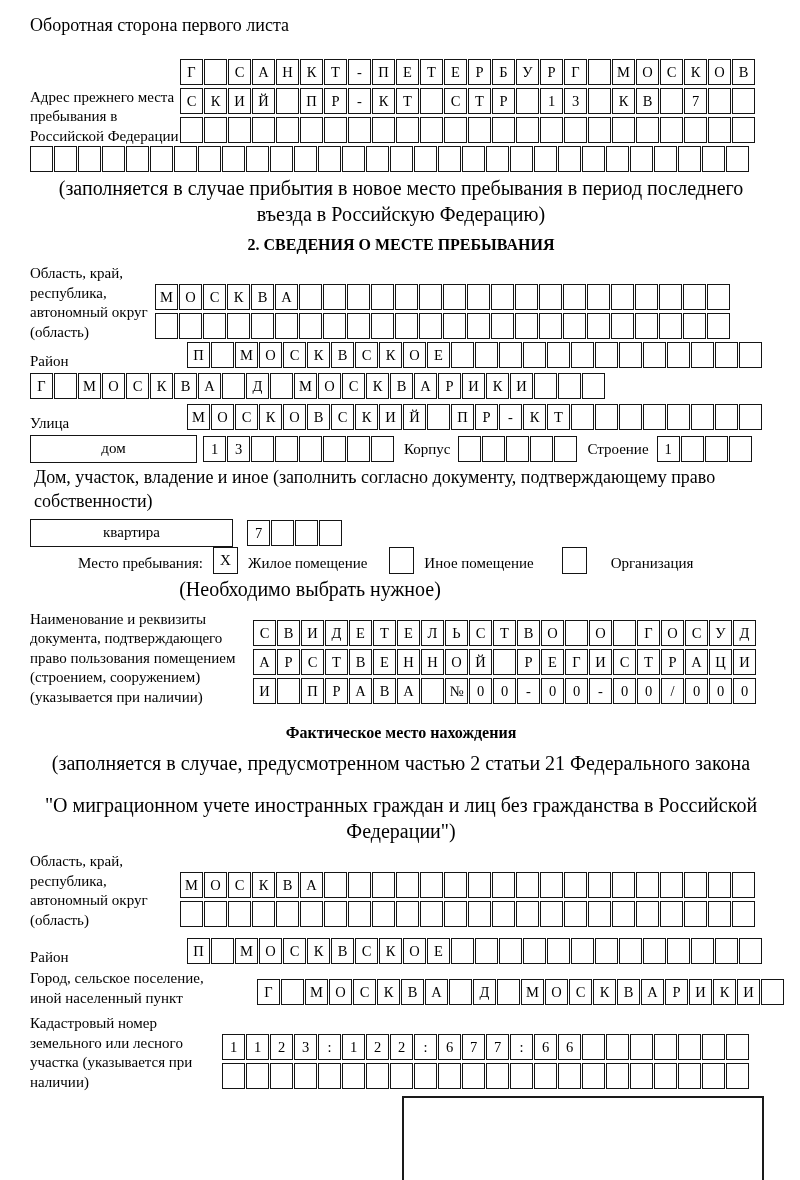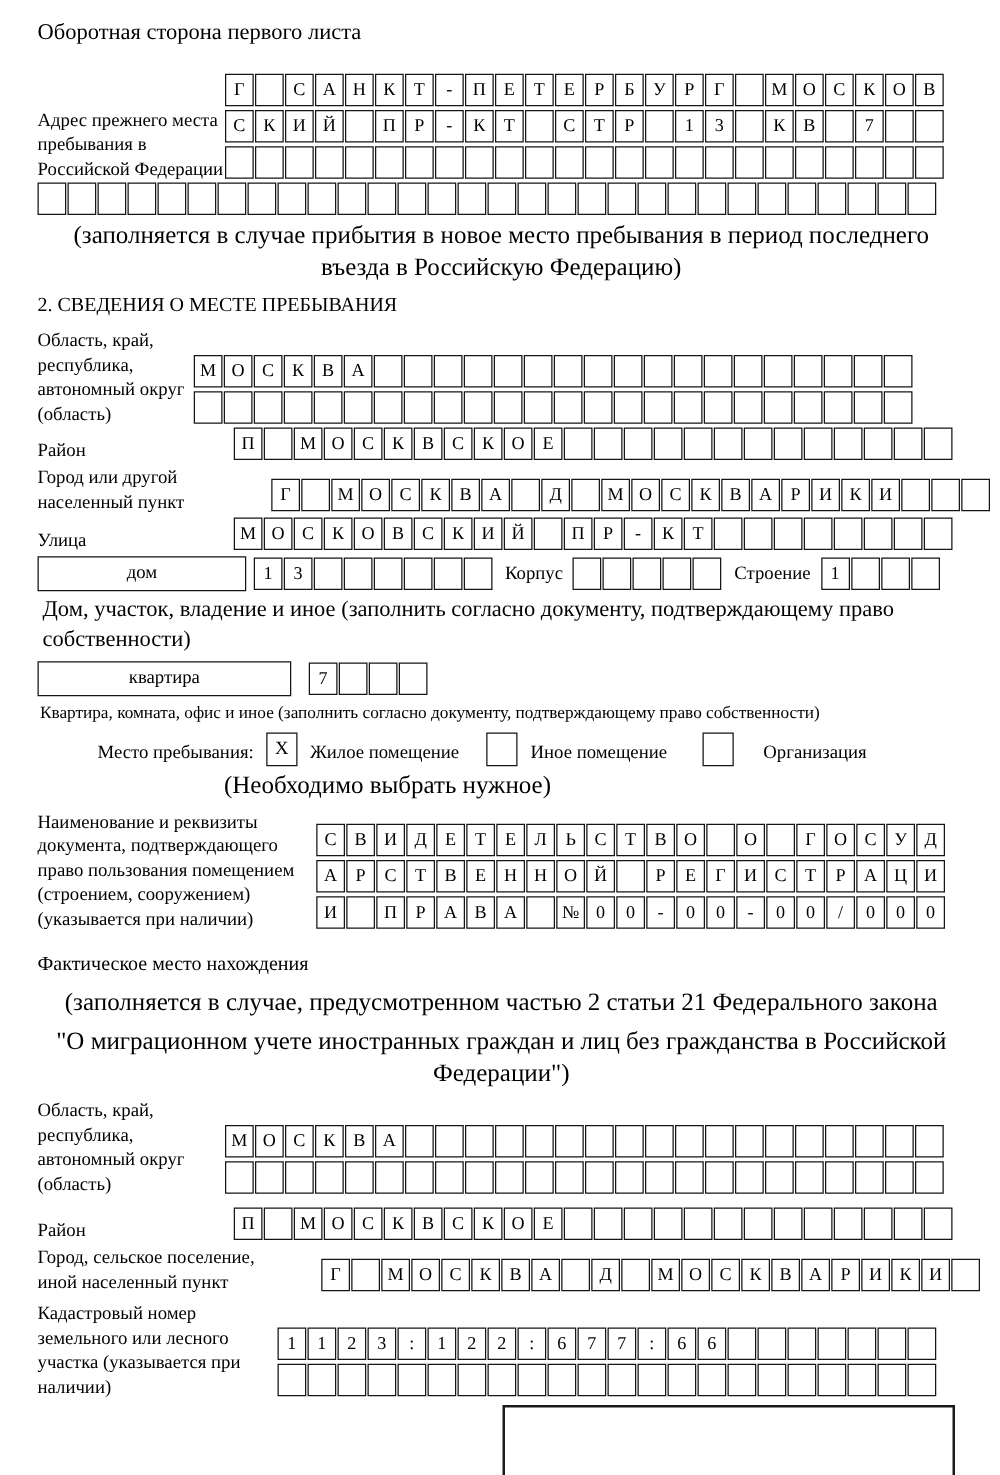--- a/index.html
+++ b/index.html
@@ -27,21 +27,21 @@
 
   .w-addr{width:150px;padding-top:2px;}
   .w-std{width:125px;}
   .w-city{width:155px;}
   .w-doc{width:223px;padding-top:2px;}
   .w-reg2{width:150px;}
   .w-city2{width:195px;}
   .w-kad{width:192px;}
 
   .note-c{text-align:center;font-size:20px;margin:2px 0 4px 0;}
-  .sec-title{text-align:left;font-weight:normal;font-size:16px;margin:8px 0 8px 0;}
+  .sec-title{text-align:center;font-weight:bold;font-size:16px;margin:8px 0 8px 0;}
 
   
   .widebox{
     box-sizing:border-box;border:1.8px solid #151515;height:28px;
     display:inline-flex;align-items:center;justify-content:center;
     flex:none;font-size:15px;
   }
   .inline-lbl{padding:2px 8px 0 10px;flex:none;}
 
   
@@ -272,21 +272,20 @@
         <span class="cell"></span>
         <span class="cell"></span>
         <span class="cell"></span>
         <span class="cell"></span>
         <span class="cell"></span>
         <span class="cell"></span>
       </div>
   </div>
 
   <div class="flexrow mb2">
-    <div class="lbl lbl-col w-city">Город или другой населенный пункт</div>
     <div class="boxrow">
         <span class="cell">Г</span>
         <span class="cell"></span>
         <span class="cell">М</span>
         <span class="cell">О</span>
         <span class="cell">С</span>
         <span class="cell">К</span>
         <span class="cell">В</span>
         <span class="cell">А</span>
         <span class="cell"></span>
@@ -370,21 +369,20 @@
 
   <div class="flexrow" style="align-items:center;font-family:Liberation Serif, serif;">
     <div class="widebox" style="width:203px;">квартира</div>
     <div class="boxrow" style="margin:0 0 0 14px;">
         <span class="cell">7</span>
         <span class="cell"></span>
         <span class="cell"></span>
         <span class="cell"></span>
       </div>
   </div>
-  <div class="lbl" style="font-size:13.8px;margin:4px 0 7px 2px;">Квартира, комната, офис и иное (заполнить согласно документу, подтверждающему право собственности)</div>
 
   <div class="flexrow">
     <div class="lbl stay-lbl">Место пребывания:</div>
     <span class="checkbox">X</span>
     <div class="lbl opt-lbl">Жилое помещение</div>
     <span class="checkbox" style="margin-left:22px;"></span>
     <div class="lbl opt-lbl">Иное помещение</div>
     <span class="checkbox" style="margin-left:28px;"></span>
     <div class="lbl opt-lbl" style="margin-left:14px;">Организация</div>
   </div>
@@ -459,21 +457,21 @@
           <span class="cell">0</span>
           <span class="cell">/</span>
           <span class="cell">0</span>
           <span class="cell">0</span>
           <span class="cell">0</span>
         </div>
     </div>
   </div>
 
   <div class="sec-title" style="margin-top:16px;margin-bottom:6px;">Фактическое место нахождения</div>
-  <div class="note-c" style="margin-bottom:5px;">(заполняется в случае, предусмотренном частью 2 статьи 21 Федерального закона</div>
+  <div class="note-c" style="margin-bottom:16px;">(заполняется в случае, предусмотренном частью 2 статьи 21 Федерального закона</div>
   <div class="note-c" style="margin-bottom:8px;">"О миграционном учете иностранных граждан и лиц без гражданства в Российской Федерации")</div>
 
   <div class="flexrow">
     <div class="lbl lbl-col w-reg2">Область, край, республика, автономный округ (область)</div>
     <div class="rows-col">
       <div class="boxrow">
           <span class="cell">М</span>
           <span class="cell">О</span>
           <span class="cell">С</span>
           <span class="cell">К</span>

